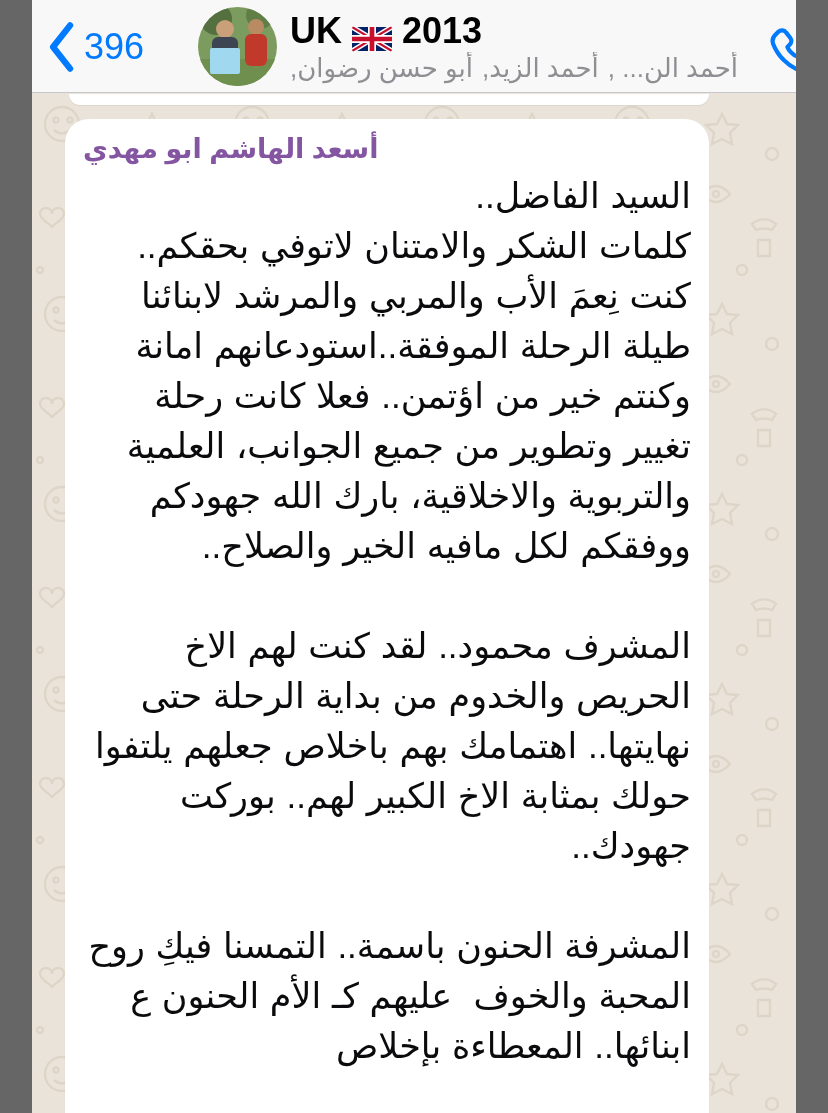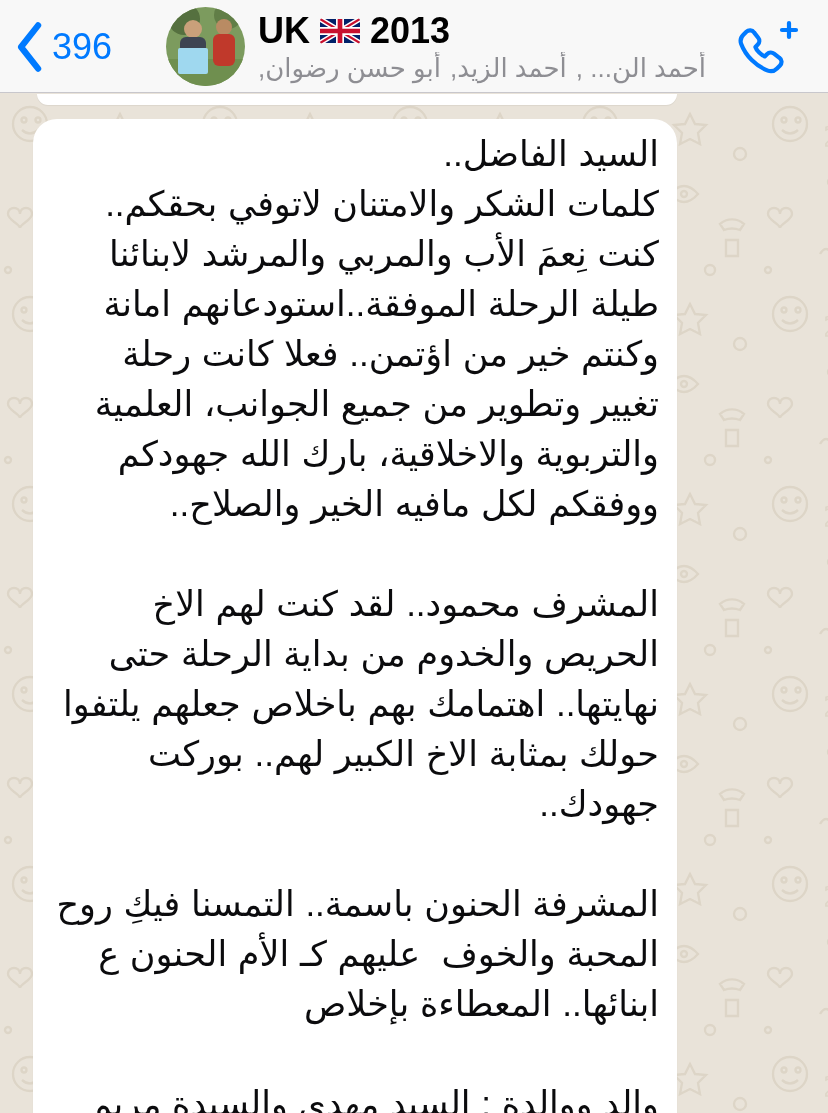--- a/index.html
+++ b/index.html
@@ -4,30 +4,30 @@
 <style>
   :root{
     --accent:#007AFF; --header-bg:#F8F8F8; --header-border:#C8C7CC;
     --wallpaper:#E9E3D9; --doodle:#DBD3C4; --bubble:#FFFFFF;
     --sender:#8455A1; --body-text:#0B0B0D; --timestamp:#AEAEB4;
     --subtitle:#8E8E93; --title:#000000;
   }
   *{margin:0;padding:0;box-sizing:border-box;}
   html,body{background:#666;}
   body{font-family:"Liberation Sans","DejaVu Sans",sans-serif;}
-  .screen{position:relative;width:828px;height:1113px;background:var(--wallpaper);overflow:hidden;margin:0 auto;}
+  .screen{position:relative;width:764px;height:1113px;background:var(--wallpaper);overflow:hidden;margin:0 auto;}
 
   
   .header{position:absolute;top:0;left:0;width:828px;height:93px;background:var(--header-bg);
           border-bottom:1px solid var(--header-border);z-index:5;}
   .back-button{position:absolute;left:14px;top:22px;display:flex;align-items:center;gap:8px;cursor:pointer;}
   .back-count{color:var(--accent);font-size:36px;line-height:50px;}
   .avatar{position:absolute;left:166px;top:7px;width:79px;height:79px;border-radius:50%;overflow:hidden;cursor:pointer;}
   .titles{position:absolute;left:258px;top:10px;width:460px;cursor:pointer;}
-  .title-row{display:flex;align-items:center;gap:10px;font-size:36px;font-weight:bold;color:var(--title);line-height:42px;}
+  .title-row{display:flex;align-items:flex-end;gap:10px;font-size:36px;font-weight:bold;color:var(--title);line-height:42px;}
   .flag{display:inline-block;border-radius:3px;overflow:hidden;}
   .subtitle-row{display:flex;align-items:baseline;gap:9px;font-size:26px;color:var(--subtitle);
                 line-height:32px;white-space:nowrap;overflow:hidden;max-width:455px;}
   .call-button{position:absolute;right:28px;top:19px;width:66px;height:58px;cursor:pointer;}
 
   
   .chat{position:absolute;top:94px;left:0;width:828px;height:1019px;overflow:hidden;}
   .wallpaper-svg{position:absolute;top:0;left:0;z-index:0;}
   .prev-bubble{position:absolute;top:0;left:37px;width:640px;height:11px;background:var(--bubble);
                border-radius:0 0 14px 14px;box-shadow:0 1px 1px rgba(0,0,0,.06);z-index:1;}
@@ -123,20 +123,21 @@
         </pattern>
       </defs>
       <rect width="828" height="1019" fill="#E9E3D9"></rect>
       <rect width="828" height="1019" fill="url(#doodle)"></rect>
     </svg>
 
     <div class="prev-bubble"></div>
 
     <div class="bubble">
 
+      <div class="sender-name">أسعد الهاشم ابو مهدي</div>
       <div class="message-body">السيد الفاضل..
 كلمات الشكر والامتنان لاتوفي بحقكم.. كنت نِعمَ الأب والمربي والمرشد لابنائنا طيلة الرحلة الموفقة..استودعانهم امانة وكنتم خير من اؤتمن.. فعلا كانت رحلة تغيير وتطوير من جميع الجوانب، العلمية والتربوية والاخلاقية، بارك الله جهودكم ووفقكم لكل مافيه الخير والصلاح..
 
 المشرف محمود.. لقد كنت لهم الاخ الحريص والخدوم من بداية الرحلة حتى نهايتها.. اهتمامك بهم باخلاص جعلهم يلتفوا حولك بمثابة الاخ الكبير لهم.. بوركت جهودك..
 
 المشرفة الحنون باسمة.. التمسنا فيكِ روح المحبة والخوف  عليهم كـ الأم الحنون ع ابنائها.. المعطاءة بإخلاص
 
 والد ووالدة : السيد مهدي والسيدة مريم</div>
 
     </div>

